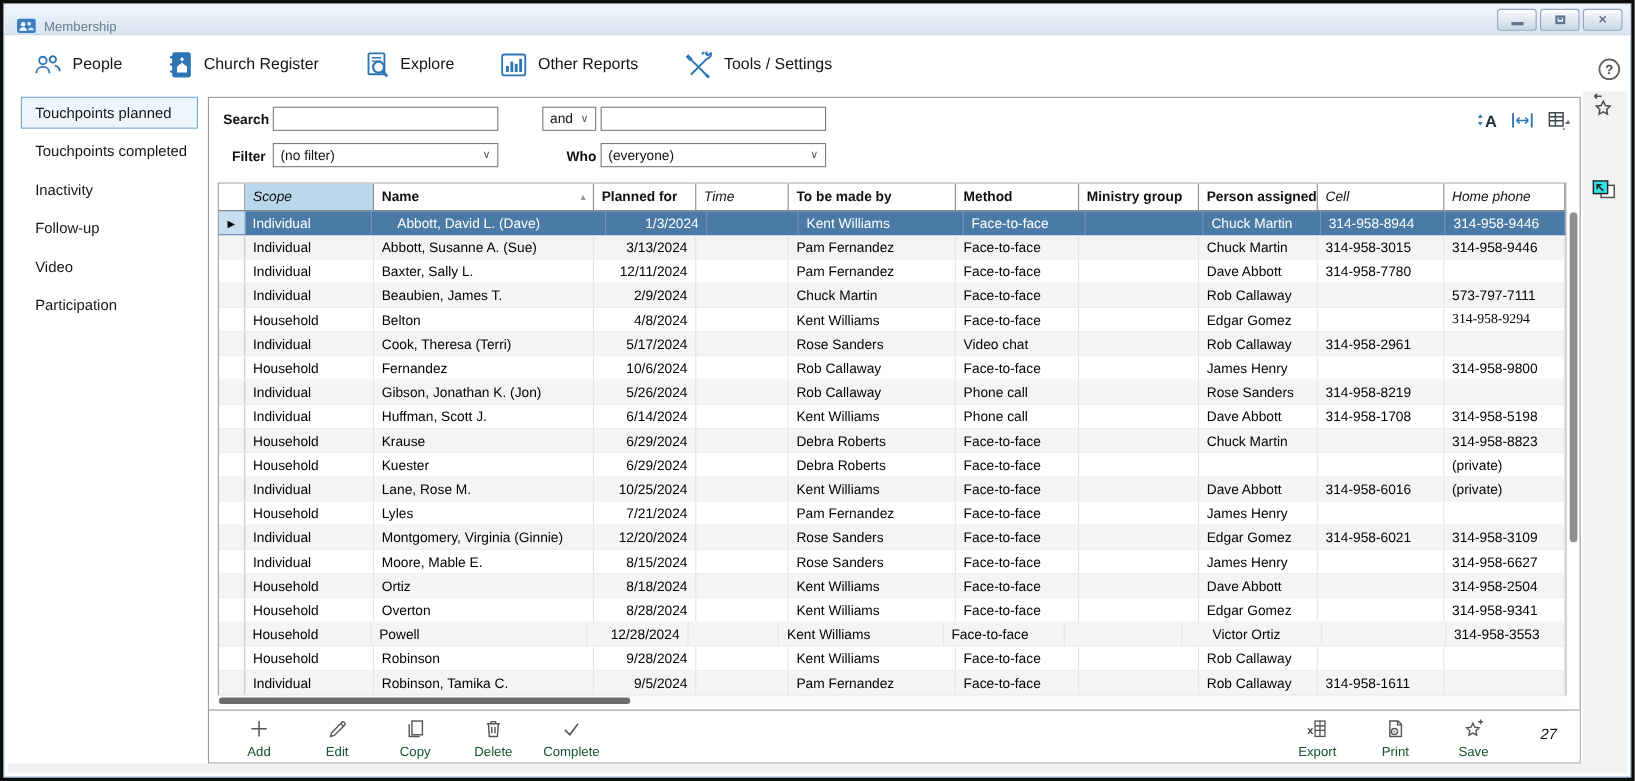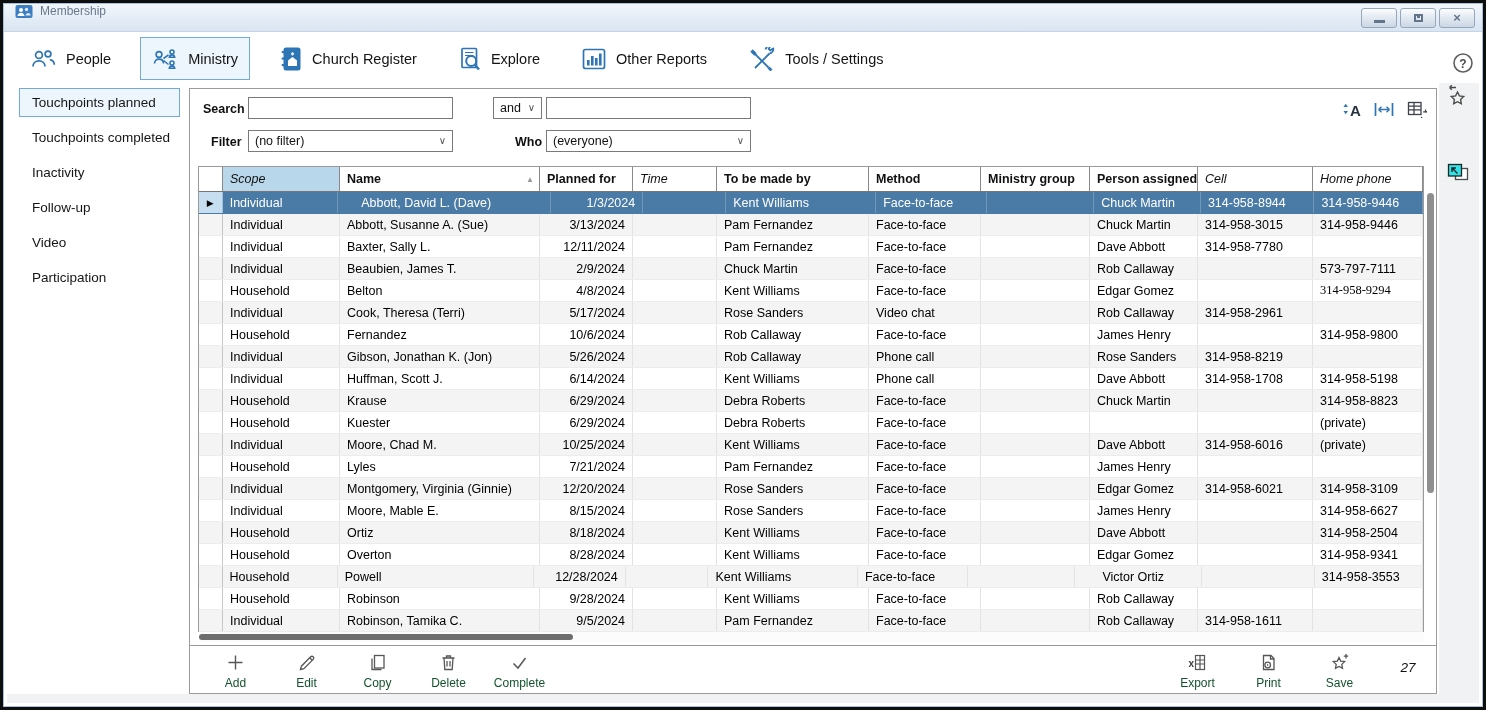--- a/index.html
+++ b/index.html
@@ -3,21 +3,21 @@
 <meta charset="utf-8">
 <style>
   html,body{margin:0;padding:0;}
   body{width:1486px;height:710px;position:relative;overflow:hidden;background:#2b2b2b;
        font-family:"Liberation Sans",sans-serif;-webkit-font-smoothing:antialiased;}
   .window{position:absolute;inset:0;border:3px solid #0e0e0e;box-sizing:border-box;background:#ffffff;
           box-shadow:inset 0 0 0 1px #a9c0da;}
   
   .titlebar{position:absolute;left:1px;right:1px;top:1px;height:28px;
             background:linear-gradient(#f1f6fb,#d9e5f2);border-bottom:1px solid #c6d4e4;
-            display:flex;align-items:flex-start;gap:7px;padding-left:11px;box-sizing:border-box;}
+            display:flex;align-items:flex-end;gap:7px;padding-left:11px;box-sizing:border-box;}
   .title-text{font-size:12px;color:#69798c;}
   .win-controls{position:absolute;right:7px;top:4px;display:flex;gap:3px;}
   .win-btn{width:34px;height:18px;border:1px solid #94a7bd;border-radius:3px;
            background:linear-gradient(#fdfdfe,#e3eaf2 45%,#ccd7e5);
            display:flex;align-items:center;justify-content:center;color:#63748a;}
   .gl-min{width:11px;height:3px;background:#63748a;margin-top:6px;}
   .gl-max{width:9px;height:8px;border:2px solid #63748a;box-sizing:border-box;position:relative;}
   .gl-max:after{content:"";position:absolute;left:1px;top:0px;width:3px;height:2px;background:#63748a;}
   .gl-close{font-size:13px;font-weight:bold;line-height:10px;}
   
@@ -106,32 +106,20 @@
   <div class="tabbar">
     <div class="tab">
       <svg width="27" height="22" viewBox="0 0 27 22" fill="none" stroke="#2e75b6" stroke-width="1.7">
         <circle cx="9" cy="7" r="3.4"></circle>
           <path d="M3 18.5c0-3.5 2.7-5.7 6-5.7s6 2.2 6 5.7"></path>
         <circle cx="18" cy="6" r="2.9"></circle>
           <path d="M19.8 11.6c2.6.5 4.5 2.5 4.5 5.1"></path>
       </svg>
       <span>People</span>
     </div>
-    <div class="tab selected">
-      <svg width="27" height="25" viewBox="0 0 27 25" fill="none" stroke="#2e75b6" stroke-width="1.6">
-        <circle cx="7" cy="8.5" r="2.9"></circle>
-          <path d="M2.5 17.5c0-2.7 2-4.4 4.5-4.4s4.5 1.7 4.5 4.4"></path>
-        <path d="M11.5 12.5 16.5 8.8M11.5 14.5 16.5 18.5"></path>
-        <circle cx="20" cy="6" r="2"></circle>
-          <path d="M17.3 11.3c.3-1.6 1.4-2.4 2.7-2.4s2.4.8 2.7 2.4z"></path>
-        <circle cx="20" cy="17" r="2"></circle>
-          <path d="M17.3 22.3c.3-1.6 1.4-2.4 2.7-2.4s2.4.8 2.7 2.4z"></path>
-      </svg>
-      <span>Ministry</span>
-    </div>
     <div class="tab">
       <svg width="24" height="26" viewBox="0 0 24 26">
         <rect x="4.5" y="1.5" width="17" height="23" rx="2.5" fill="#2e75b6"></rect>
         <rect x="2.5" y="5" width="4" height="2.2" rx="1.1" fill="#2e75b6"></rect>
         <rect x="2.5" y="11.5" width="4" height="2.2" rx="1.1" fill="#2e75b6"></rect>
         <rect x="2.5" y="18" width="4" height="2.2" rx="1.1" fill="#2e75b6"></rect>
         <path d="M9 20v-5.5l4.5-3.5 4.5 3.5V20z" fill="#fff"></path>
         <path d="M13.5 6.2v3.4M11.9 7.8h3.2" stroke="#fff" stroke-width="1.3"></path>
       </svg>
       <span>Church Register</span>
@@ -430,21 +418,21 @@
           <div class="gcell" style="width: 152px;">Debra Roberts</div>
           <div class="gcell" style="width: 112px;">Face-to-face</div>
           <div class="gcell" style="width: 109px;"></div>
           <div class="gcell" style="width: 108px;"></div>
           <div class="gcell" style="width: 115px;"></div>
           <div class="gcell" style="width: 110px;">(private)</div>
         </div>
         <div class="grow alt">
           <div class="gcell ind" style="width: 24px;"></div>
           <div class="gcell" style="width: 117px;">Individual</div>
-          <div class="gcell" style="width: 200px;">Moore, Chad M.</div>
+          <div class="gcell" style="width: 200px;">Lane, Rose M.</div>
           <div class="gcell right" style="width: 93px;">10/25/2024</div>
           <div class="gcell" style="width: 84px;"></div>
           <div class="gcell" style="width: 152px;">Kent Williams</div>
           <div class="gcell" style="width: 112px;">Face-to-face</div>
           <div class="gcell" style="width: 109px;"></div>
           <div class="gcell" style="width: 108px;">Dave Abbott</div>
           <div class="gcell" style="width: 115px;">314-958-6016</div>
           <div class="gcell" style="width: 110px;">(private)</div>
         </div>
         <div class="grow">

